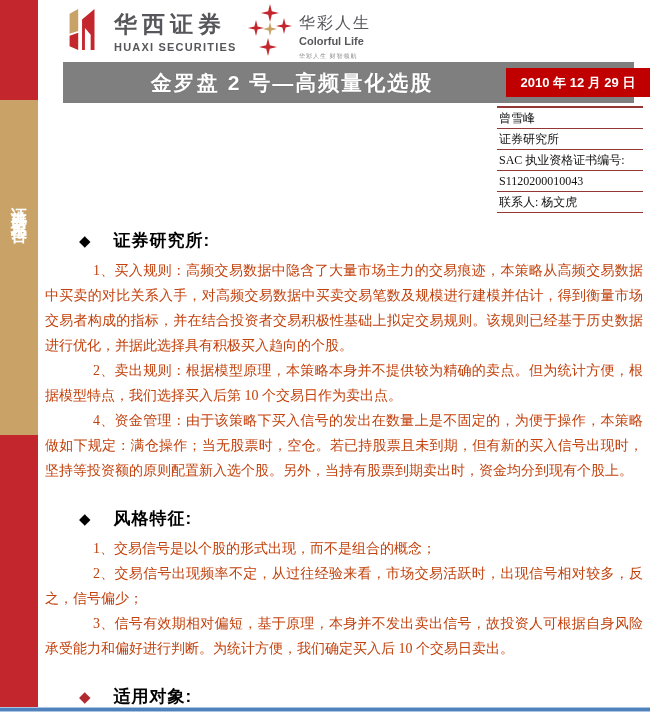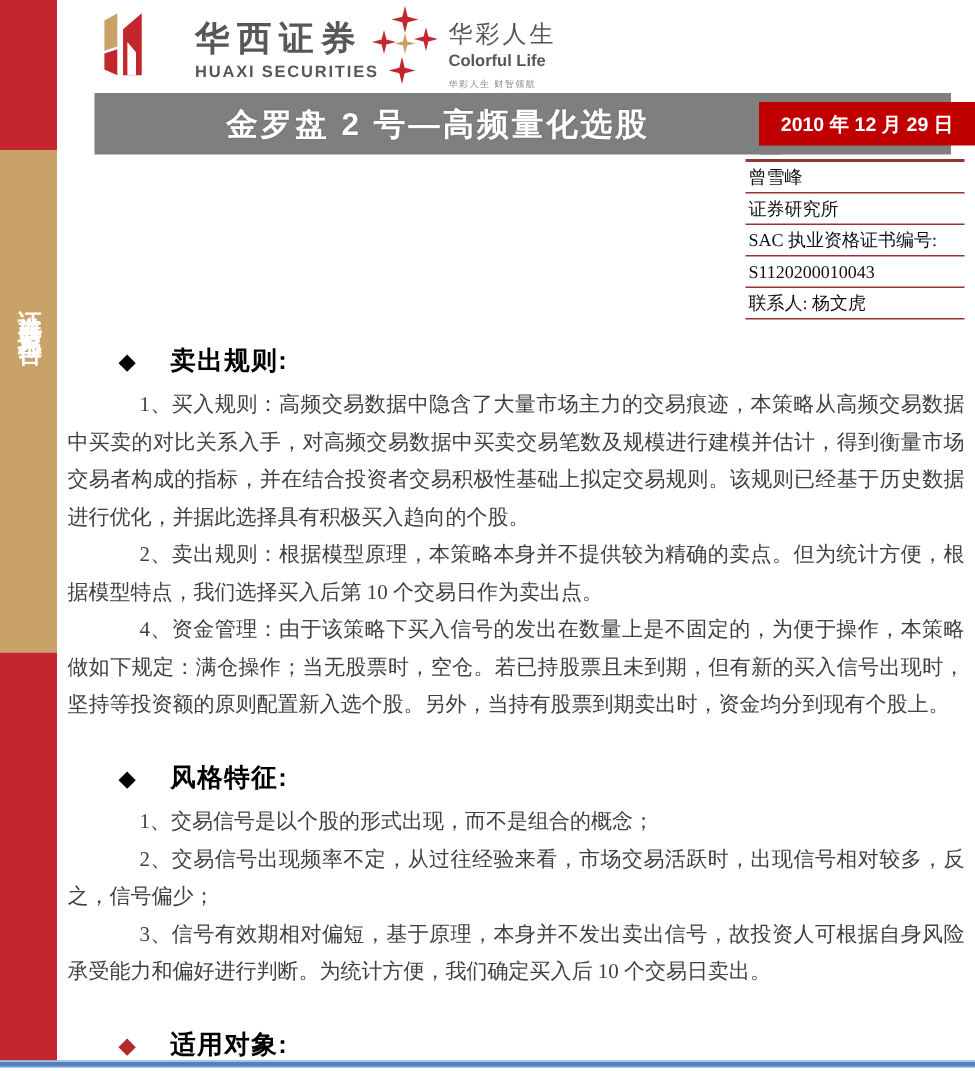--- a/index.html
+++ b/index.html
@@ -11,21 +11,21 @@
   .strip .seg-red-top{position:absolute;left:0;top:0;width:38px;height:100px;background:#c3262c;}
   .strip .seg-tan{position:absolute;left:0;top:100px;width:38px;height:335px;background:#c9a268;}
   .strip .seg-red-bottom{position:absolute;left:0;top:435px;width:38px;height:272px;background:#c3262c;}
   .vlabel{position:absolute;left:0;top:96px;width:38px;text-align:center;
           writing-mode:vertical-rl;color:#ffffff;font-size:16px;font-weight:bold;
           letter-spacing:4px;height:220px;line-height:38px;
           font-family:"Liberation Sans","DejaVu Sans",sans-serif;}
 
   
   .hx-logo{position:absolute;left:60px;top:6px;display:flex;align-items:center;}
-  .hx-text{margin-left:24px;color:#57575b;}
+  .hx-text{margin-left:8px;color:#57575b;}
   .hx-cn{font-size:23px;font-weight:bold;letter-spacing:5px;
          font-family:"Liberation Serif","DejaVu Serif",serif;}
   .hx-en{font-size:11px;font-weight:bold;letter-spacing:1.2px;margin-top:1px;
          font-family:"Liberation Sans","DejaVu Sans",sans-serif;}
   .cl-logo{position:absolute;left:248px;top:3px;display:flex;align-items:center;}
   .cl-text{margin-left:7px;margin-top:10px;color:#57575b;}
   .cl-cn{font-size:16px;letter-spacing:2px;}
   .cl-en{font-size:11px;font-family:"Liberation Sans","DejaVu Sans",sans-serif;margin-top:1px;font-weight:bold;}
   .cl-slogan{font-size:6px;color:#8a8a8a;margin-top:5px;letter-spacing:1px;}
 
@@ -50,21 +50,21 @@
   
   .main{position:absolute;left:45px;top:103px;width:598px;}
   .sec-head{margin:0;padding-left:34px;font-size:17px;font-weight:bold;color:#000;
             font-family:"Liberation Sans","DejaVu Sans",sans-serif;letter-spacing:1px;}
   .sec-head .bullet{display:inline-block;margin-right:22px;font-size:15px;color:#000;}
   .sec-head.red-bullet .bullet{color:#b02a30;}
   .h1st{margin-top:126px;}
   .h2nd{margin-top:24px;}
   .h3rd{margin-top:24px;}
   .para{margin:0;font-size:14px;line-height:25px;text-align:justify;
-        text-indent:48px;color:#404040;}
+        text-indent:48px;color:#c2410c;}
   .para.first{margin-top:6px;}
 
   
   .bottomline{position:absolute;left:0;top:707px;width:650px;height:3px;background:#4f81bd;
               border-top:1px solid #aac4e2;border-bottom:1px solid #aac4e2;}
 </style>
 </head>
 <body>
 
 <div id="page">
@@ -120,21 +120,21 @@
   <div class="infopanel">
     <div class="inforow">曾雪峰</div>
     <div class="inforow">证券研究所</div>
     <div class="inforow">SAC 执业资格证书编号:</div>
     <div class="inforow">S1120200010043</div>
     <div class="inforow">联系人: 杨文虎</div>
   </div>
 
   <div class="main">
 
-    <h2 class="sec-head h1st"><span class="bullet">◆</span><span>卖出规则:</span></h2>
+    <h2 class="sec-head h1st"><span class="bullet">◆</span><span>证券研究所:</span></h2>
     <p class="para first">1、买入规则：高频交易数据中隐含了大量市场主力的交易痕迹，本策略从高频交易数据中买卖的对比关系入手，对高频交易数据中买卖交易笔数及规模进行建模并估计，得到衡量市场交易者构成的指标，并在结合投资者交易积极性基础上拟定交易规则。该规则已经基于历史数据进行优化，并据此选择具有积极买入趋向的个股。</p>
     <p class="para">2、卖出规则：根据模型原理，本策略本身并不提供较为精确的卖点。但为统计方便，根据模型特点，我们选择买入后第 10 个交易日作为卖出点。</p>
     <p class="para">4、资金管理：由于该策略下买入信号的发出在数量上是不固定的，为便于操作，本策略做如下规定：满仓操作；当无股票时，空仓。若已持股票且未到期，但有新的买入信号出现时，坚持等投资额的原则配置新入选个股。另外，当持有股票到期卖出时，资金均分到现有个股上。</p>
 
     <h2 class="sec-head h2nd"><span class="bullet">◆</span><span>风格特征:</span></h2>
     <p class="para first">1、交易信号是以个股的形式出现，而不是组合的概念；</p>
     <p class="para">2、交易信号出现频率不定，从过往经验来看，市场交易活跃时，出现信号相对较多，反之，信号偏少；</p>
     <p class="para">3、信号有效期相对偏短，基于原理，本身并不发出卖出信号，故投资人可根据自身风险承受能力和偏好进行判断。为统计方便，我们确定买入后 10 个交易日卖出。</p>
 
     <h2 class="sec-head red-bullet h3rd"><span class="bullet">◆</span><span>适用对象:</span></h2>

